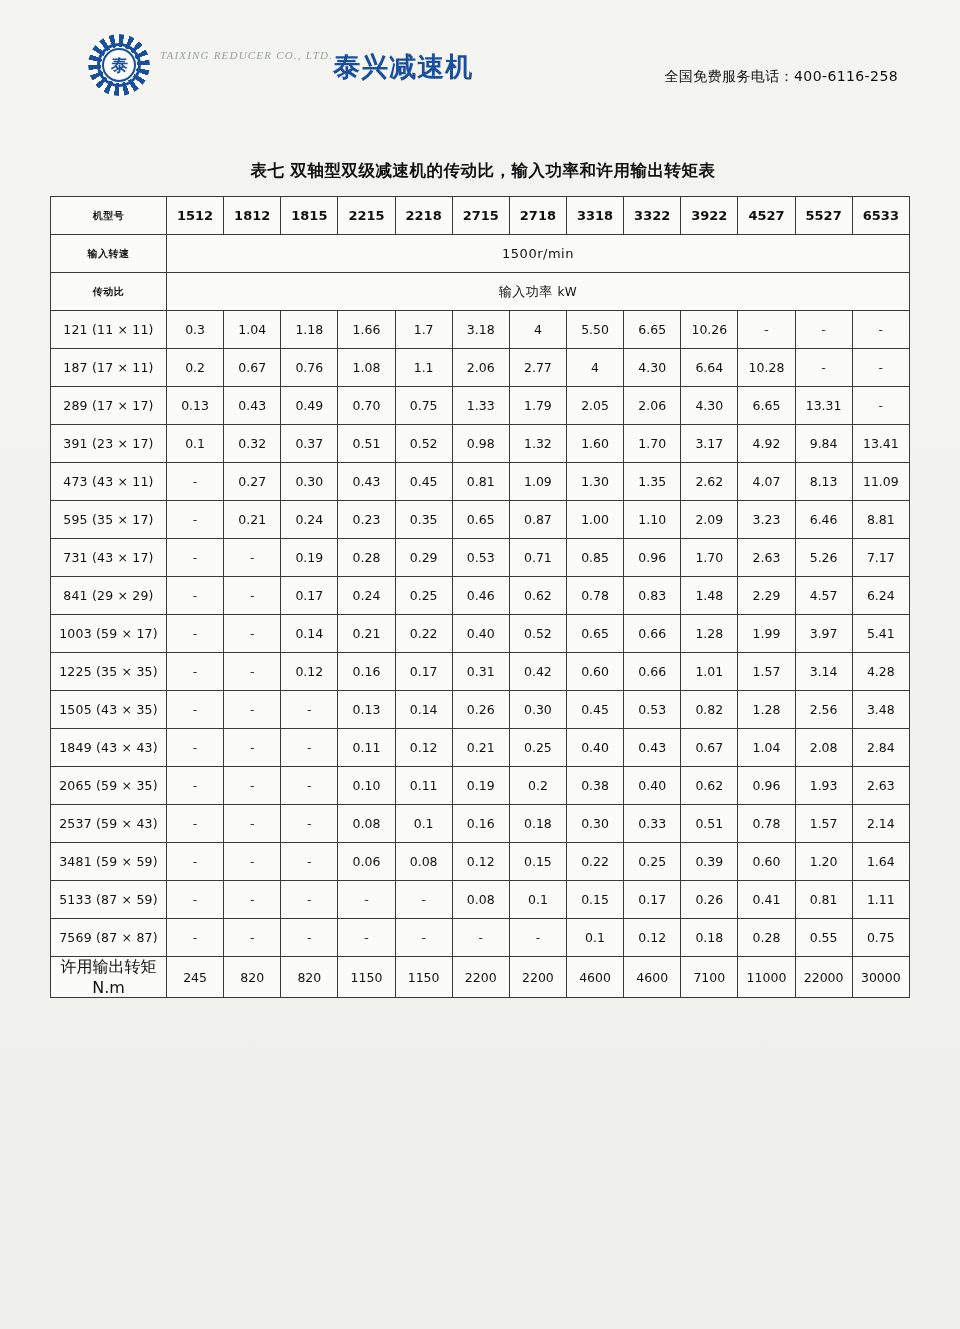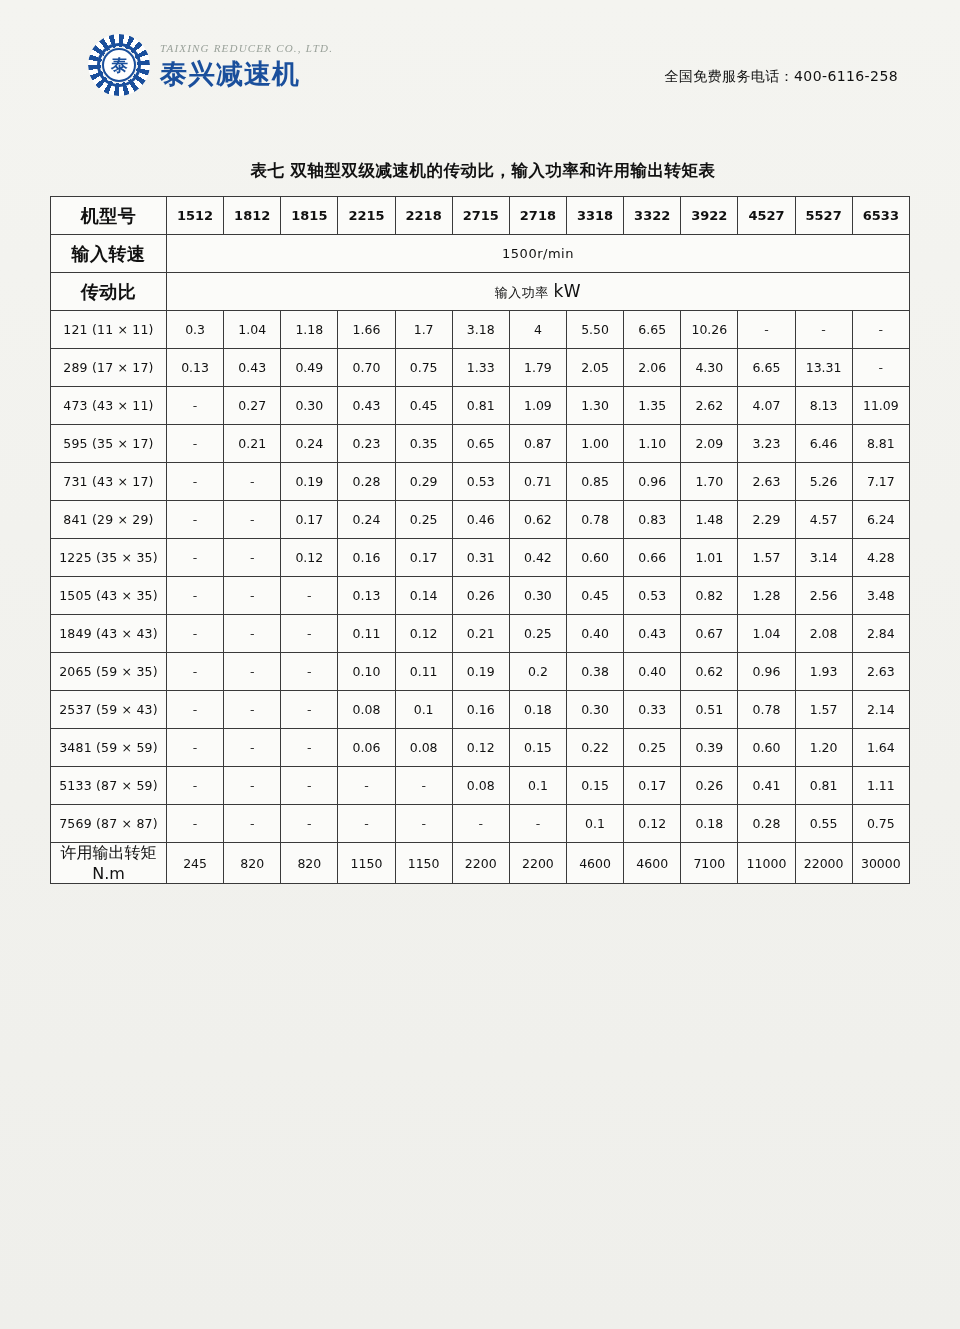--- a/index.html
+++ b/index.html
@@ -73,21 +73,21 @@
     align-items: center;
     justify-content: center;
     font-size: 17px;
     color: #1a4f9c;
     font-weight: bold;
     font-family: "DejaVu Sans", sans-serif;
     letter-spacing: -1px;
   }
   .logo-text-wrap {
     display: flex;
-    flex-direction: column;
+    flex-direction: row;
     justify-content: space-between;
     padding-top: 4px;
   }
   .logo-en {
     font-size: 11px;
     letter-spacing: 1.2px;
     color: #9aa29a;
     font-style: italic;
     font-family: "Liberation Serif", serif;
     margin-bottom: 2px;
@@ -145,38 +145,38 @@
     vertical-align: middle;
     height: 38px;
     font-family: "DejaVu Sans", sans-serif;
     color: #111;
     padding: 0 2px;
     box-sizing: border-box;
   }
   table.spec .col-label {
     width: 116px;
     font-weight: bold;
-    font-size: 18px;
+    font-size: 10px;
     letter-spacing: 0.5px;
   }
   table.spec .hdr {
     font-weight: bold;
     font-size: 13px;
   }
   table.spec .ratio-cell {
     font-size: 12.5px;
     font-weight: normal;
     letter-spacing: 0.2px;
   }
   table.spec .merged {
     font-size: 13px;
     letter-spacing: 0.5px;
   }
   table.spec .merged .unit {
-    font-size: 17px;
+    font-size: 12px;
   }
   table.spec .torque-label {
     font-weight: bold;
     font-size: 16px;
     letter-spacing: 0;
   }
   table.spec tr.torque-row td {
     font-weight: normal;
   }
   table.spec td.dash {
@@ -242,36 +242,68 @@
             <td class="value-cell">3.18</td>
             <td class="value-cell">4</td>
             <td class="value-cell">5.50</td>
             <td class="value-cell">6.65</td>
             <td class="value-cell">10.26</td>
             <td class="value-cell dash">-</td>
             <td class="value-cell dash">-</td>
             <td class="value-cell dash">-</td>
           </tr>
           <tr>
+            <td class="ratio-cell">187 (17 × 11)</td>
+            <td class="value-cell">0.2</td>
+            <td class="value-cell">0.67</td>
+            <td class="value-cell">0.76</td>
+            <td class="value-cell">1.08</td>
+            <td class="value-cell">1.1</td>
+            <td class="value-cell">2.06</td>
+            <td class="value-cell">2.77</td>
+            <td class="value-cell">4</td>
+            <td class="value-cell">4.30</td>
+            <td class="value-cell">6.64</td>
+            <td class="value-cell">10.28</td>
+            <td class="value-cell dash">-</td>
+            <td class="value-cell dash">-</td>
+          </tr>
+          <tr>
             <td class="ratio-cell">289 (17 × 17)</td>
             <td class="value-cell">0.13</td>
             <td class="value-cell">0.43</td>
             <td class="value-cell">0.49</td>
             <td class="value-cell">0.70</td>
             <td class="value-cell">0.75</td>
             <td class="value-cell">1.33</td>
             <td class="value-cell">1.79</td>
             <td class="value-cell">2.05</td>
             <td class="value-cell">2.06</td>
             <td class="value-cell">4.30</td>
             <td class="value-cell">6.65</td>
             <td class="value-cell">13.31</td>
             <td class="value-cell dash">-</td>
           </tr>
           <tr>
+            <td class="ratio-cell">391 (23 × 17)</td>
+            <td class="value-cell">0.1</td>
+            <td class="value-cell">0.32</td>
+            <td class="value-cell">0.37</td>
+            <td class="value-cell">0.51</td>
+            <td class="value-cell">0.52</td>
+            <td class="value-cell">0.98</td>
+            <td class="value-cell">1.32</td>
+            <td class="value-cell">1.60</td>
+            <td class="value-cell">1.70</td>
+            <td class="value-cell">3.17</td>
+            <td class="value-cell">4.92</td>
+            <td class="value-cell">9.84</td>
+            <td class="value-cell">13.41</td>
+          </tr>
+          <tr>
             <td class="ratio-cell">473 (43 × 11)</td>
             <td class="value-cell dash">-</td>
             <td class="value-cell">0.27</td>
             <td class="value-cell">0.30</td>
             <td class="value-cell">0.43</td>
             <td class="value-cell">0.45</td>
             <td class="value-cell">0.81</td>
             <td class="value-cell">1.09</td>
             <td class="value-cell">1.30</td>
             <td class="value-cell">1.35</td>
@@ -320,20 +352,36 @@
             <td class="value-cell">0.24</td>
             <td class="value-cell">0.25</td>
             <td class="value-cell">0.46</td>
             <td class="value-cell">0.62</td>
             <td class="value-cell">0.78</td>
             <td class="value-cell">0.83</td>
             <td class="value-cell">1.48</td>
             <td class="value-cell">2.29</td>
             <td class="value-cell">4.57</td>
             <td class="value-cell">6.24</td>
+          </tr>
+          <tr>
+            <td class="ratio-cell">1003 (59 × 17)</td>
+            <td class="value-cell dash">-</td>
+            <td class="value-cell dash">-</td>
+            <td class="value-cell">0.14</td>
+            <td class="value-cell">0.21</td>
+            <td class="value-cell">0.22</td>
+            <td class="value-cell">0.40</td>
+            <td class="value-cell">0.52</td>
+            <td class="value-cell">0.65</td>
+            <td class="value-cell">0.66</td>
+            <td class="value-cell">1.28</td>
+            <td class="value-cell">1.99</td>
+            <td class="value-cell">3.97</td>
+            <td class="value-cell">5.41</td>
           </tr>
           <tr>
             <td class="ratio-cell">1225 (35 × 35)</td>
             <td class="value-cell dash">-</td>
             <td class="value-cell dash">-</td>
             <td class="value-cell">0.12</td>
             <td class="value-cell">0.16</td>
             <td class="value-cell">0.17</td>
             <td class="value-cell">0.31</td>
             <td class="value-cell">0.42</td>

